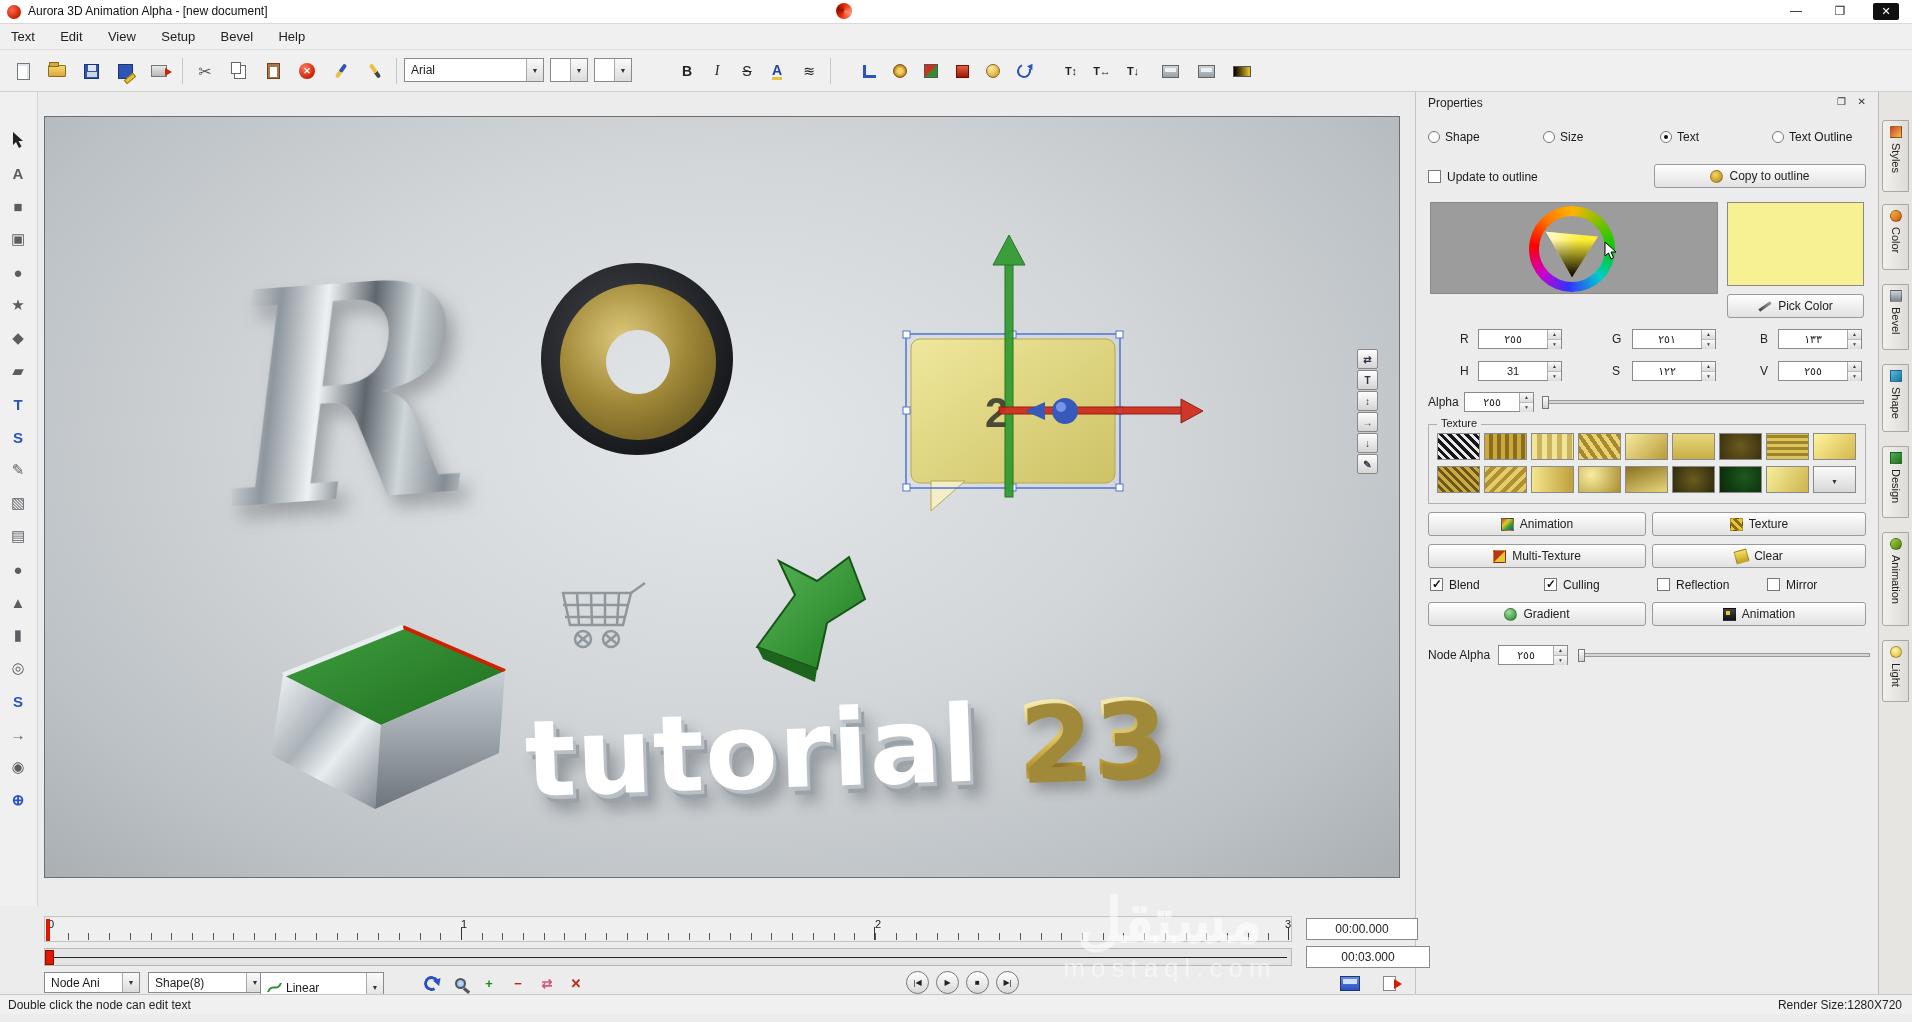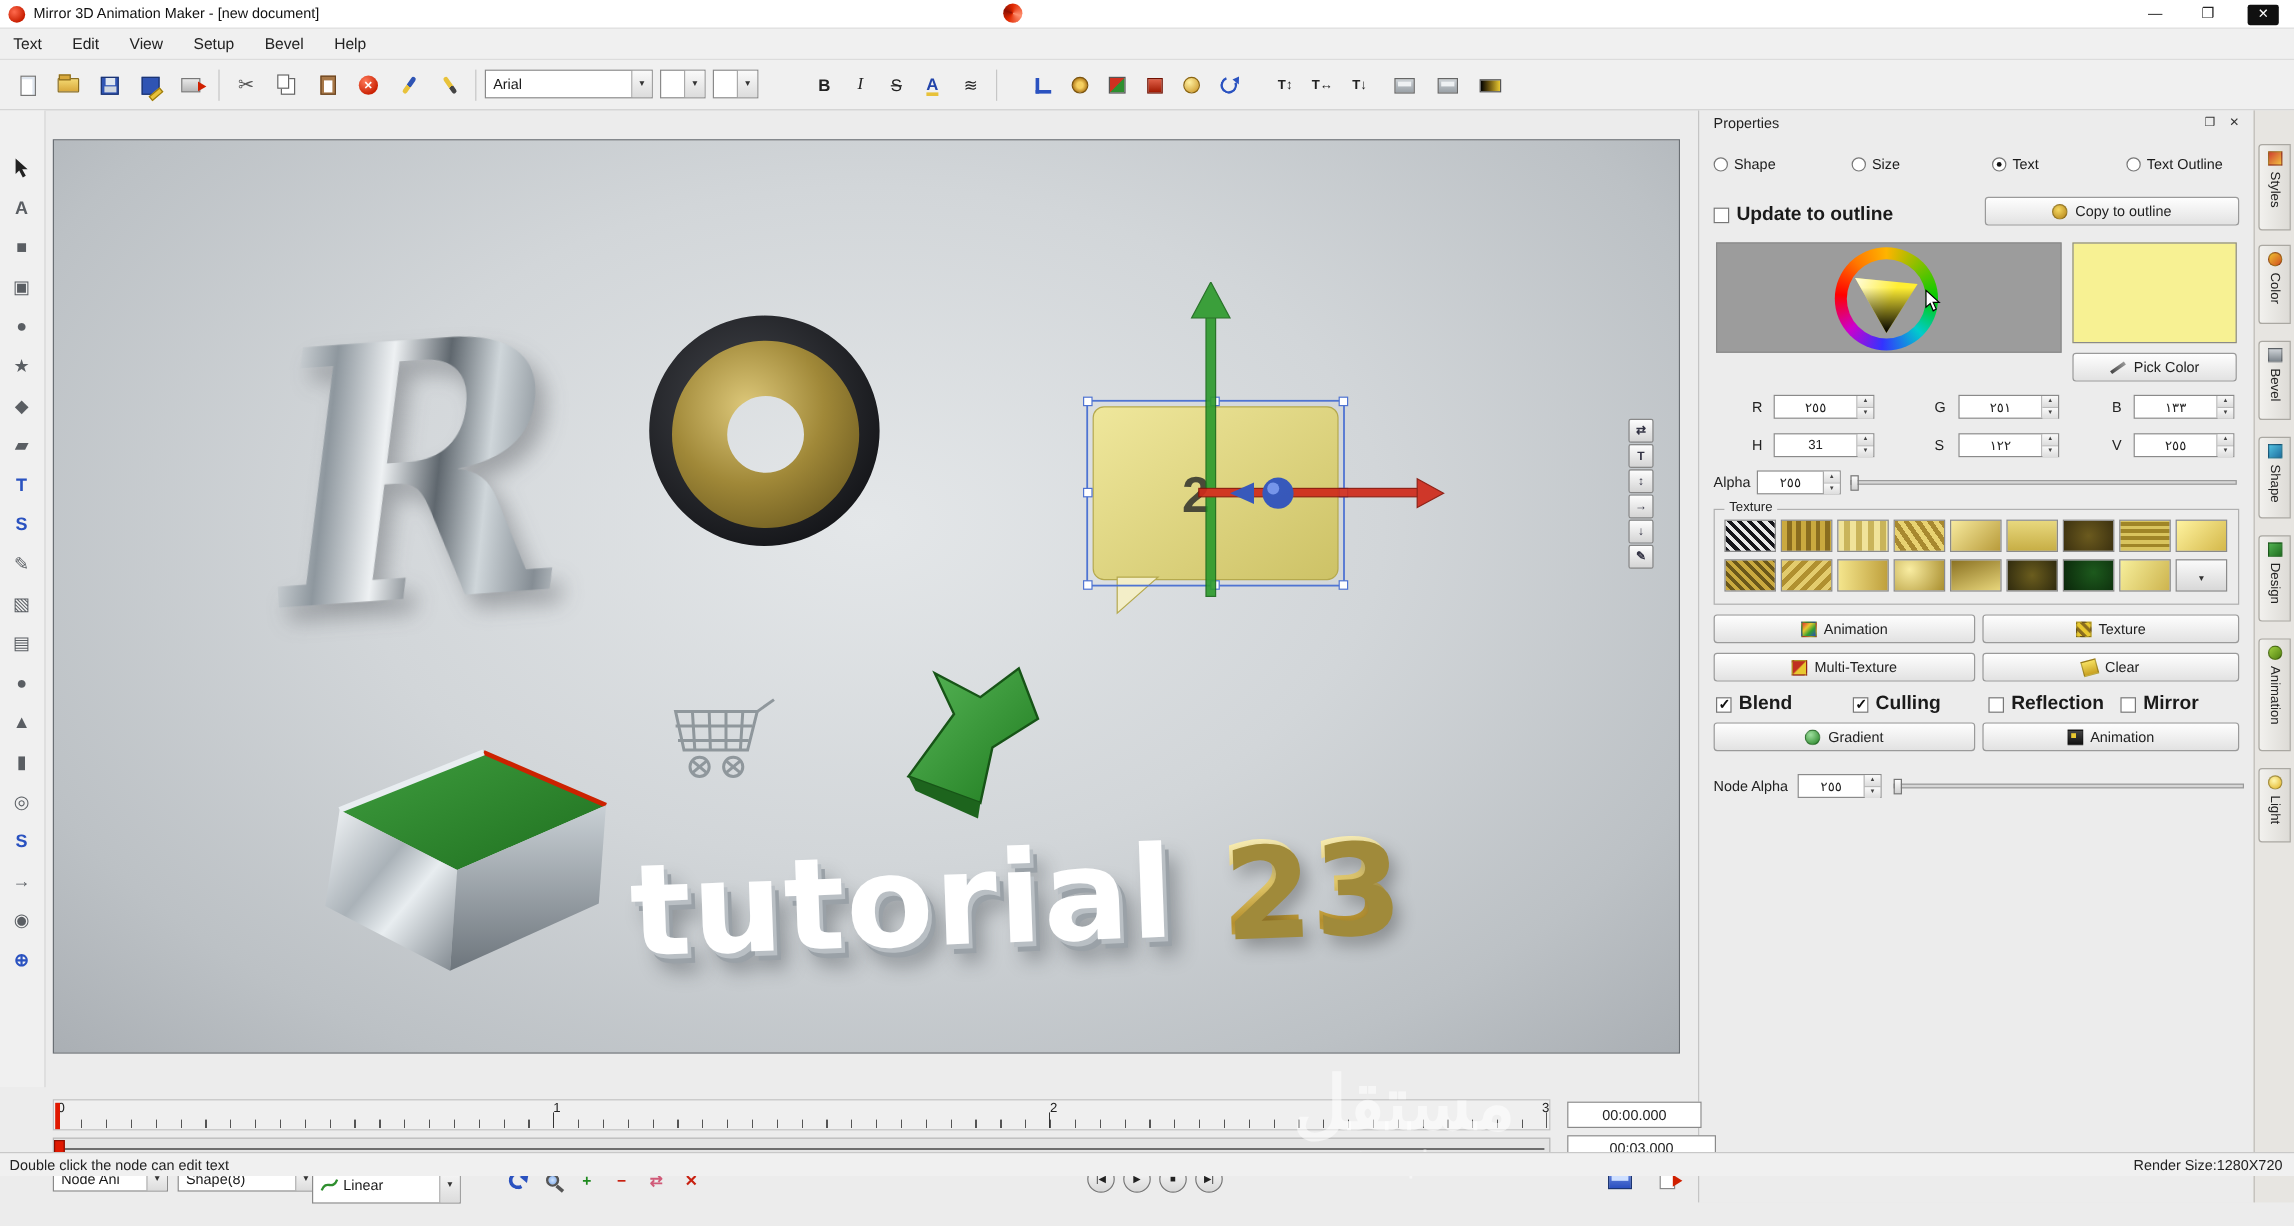--- a/index.html
+++ b/index.html
@@ -100,21 +100,21 @@
   .watermark .l2 { font-size:26px; letter-spacing:6px; color:rgba(255,255,255,.48); }
 
   
   .props { background:#ececec; border-left:1px solid #c4c4c4; }
   .ptitle { position:absolute; left:12px; top:4px; font-size:12px; color:#222; }
   .picon { position:absolute; top:4px; font-size:10px; color:#333; }
   .radio { position:absolute; display:flex; align-items:center; gap:5px; font-size:12px; }
   .rdot { width:12px; height:12px; border-radius:50%; border:1px solid #777; background:#fff; position:relative; }
   .radio.sel .rdot::after { content:""; position:absolute; left:3px; top:3px; width:4px; height:4px; border-radius:50%; background:#111; }
   .cbx { width:13px; height:13px; background:#fff; border:1px solid #777; display:inline-block; position:relative; }
-  .cbrow { position:absolute; display:flex; align-items:center; gap:6px; font-size:16px;font-weight:bold; }
+  .cbrow { position:absolute; display:flex; gap:6px; font-size:12px; }
   .cbrow.checked .cbx::before { content:"✓"; position:absolute; left:1px; top:-2px; font-size:12px; color:#111; font-weight:bold; }
   .gbtn { position:absolute; height:24px; background:linear-gradient(#fefefe,#e2e2e2); border:1px solid #9a9a9a;
           border-radius:3px; display:flex; align-items:center; justify-content:center; gap:6px; font-size:12px; color:#222; }
   .colorbox { background:#9c9c9c; border:1px solid #8a8a8a; }
   .ring { position:absolute; border-radius:50%;
           background:conic-gradient(#ffb400, #00cc00 90deg, #00cccc 135deg, #3333ff 185deg, #cc00cc 230deg, #ff0000 275deg, #ff7700 320deg, #ffb400 360deg); }
   .ringhole { position:absolute; border-radius:50%; background:#9c9c9c; }
   .tri { position:absolute; clip-path:polygon(50% 96%, 8% 22%, 92% 30%);
          background:linear-gradient(to bottom, rgba(0,0,0,0) 35%, #000 95%),
                     linear-gradient(115deg, #fff 5%, rgba(255,255,255,0) 55%), #ffee33; }
@@ -206,21 +206,21 @@
   
   .statusbar { background:#f0f0f0; border-top:1px solid #c8c8c8; font-size:12px; color:#222; }
 </style>
 </head>
 <body>
 
 <div id="app">
 
   <div class="titlebar abs" style="left:0;top:0;width:1912px;height:24px">
     <span class="appicon"></span>
-    <span class="titletext">Mirror 3D Animation Maker - [new document]</span>
+    <span class="titletext">Aurora 3D Animation Alpha - [new document]</span>
     <span class="centerlogo"></span>
     <span class="winbtn" style="right:96px">—</span>
     <span class="winbtn" style="right:52px">❐</span>
     <span class="winbtn closebtn" style="right:6px"><span>✕</span></span>
   </div>
 
   <div class="menubar abs" style="left:0;top:24px;width:1912px;height:26px">
     <span class="menuitem">Text</span>
     <span class="menuitem">Edit</span>
     <span class="menuitem">View</span>
@@ -760,18 +760,18 @@
     <span class="tlbtn" style="left:1378px;top:66px">
         <span class="i-exportframe"></span>
       </span>
   </div>
 
   <div class="watermark abs" style="left:1020px;top:888px;width:300px">
     <div class="l1">مستقل</div>
     <div class="l2">mostaql.com</div>
   </div>
 
-  <div class="statusbar abs" style="left:0;top:960px;width:1912px;height:20px">
+  <div class="statusbar abs" style="left:0;top:994px;width:1912px;height:20px">
     <span class="abs" style="left:8px;top:3px">Double click the node can edit text</span>
     <span class="abs" style="right:10px;top:3px">Render Size:1280X720</span>
   </div>
 
 </div>
 
 </body></html>

